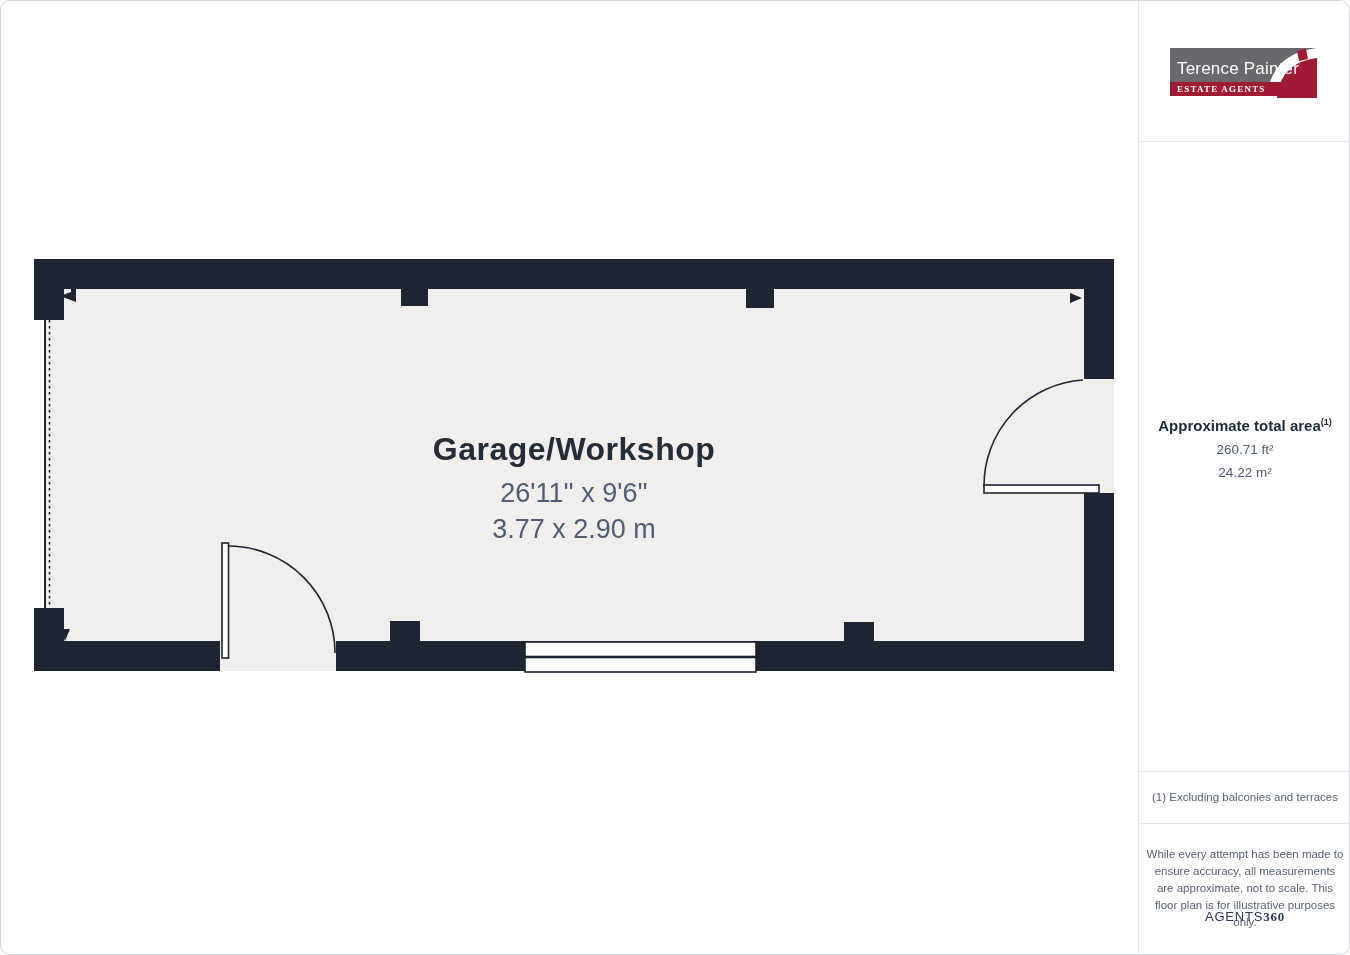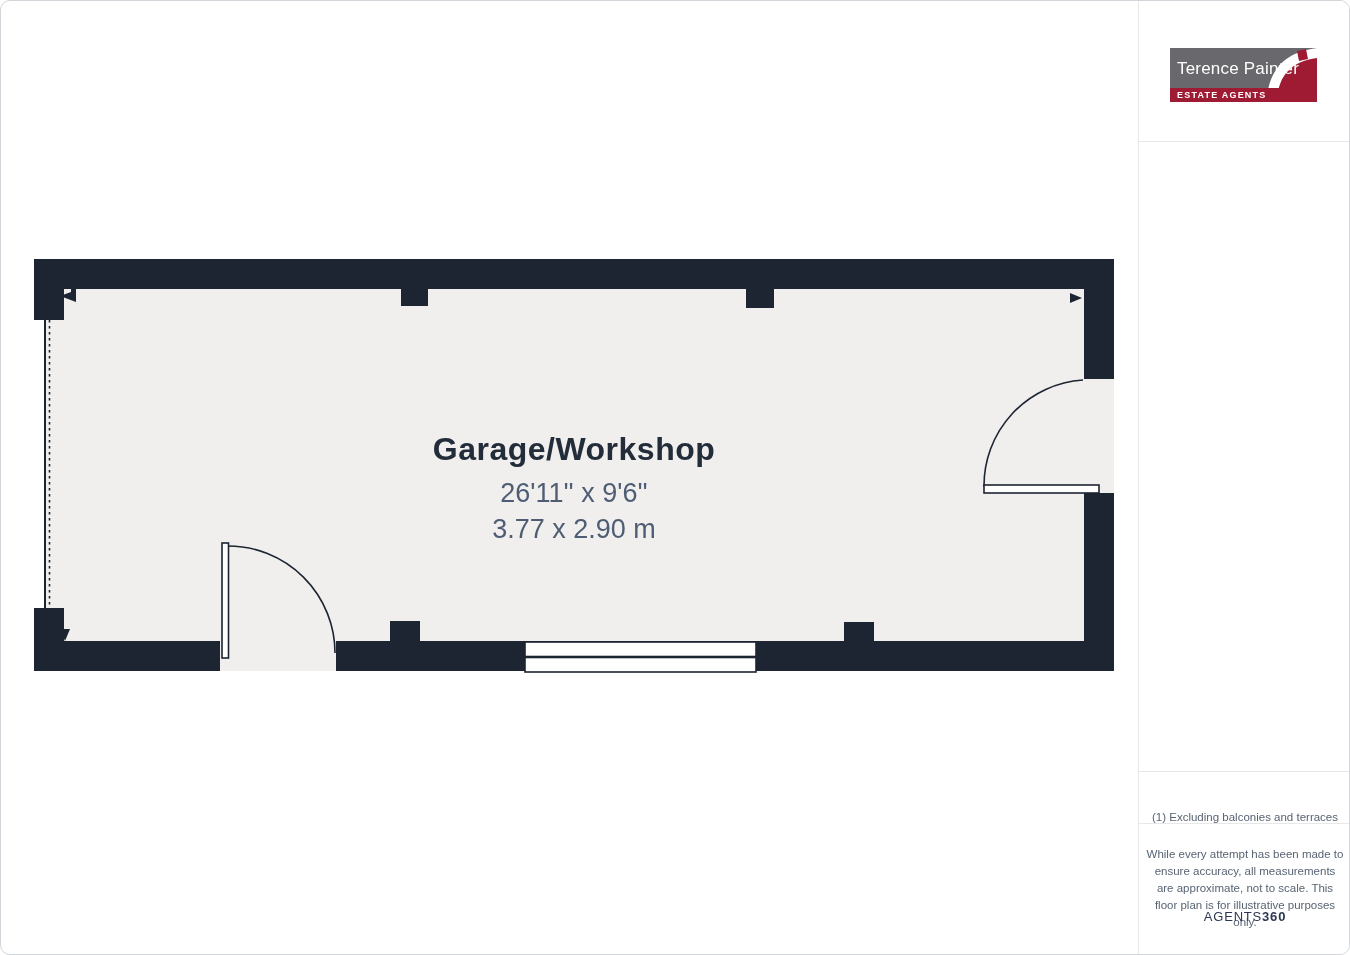--- a/index.html
+++ b/index.html
@@ -41,39 +41,39 @@
     font-size:14px;color:var(--building);}
 
   
   .sidebar{position:absolute;left:1137px;top:0;width:212px;height:100%;
     border-left:1px solid var(--divider);background:#fff;}
   .divider{position:absolute;left:0;width:100%;height:1px;background:var(--divider);}
   .div-top{top:140px;}
   .div-mid{top:770px;}
   .div-low{top:822px;}
 
-  .logo{position:absolute;left:31px;top:47px;width:147px;height:54px;background:var(--logo_gray);}
+  .logo{position:absolute;left:31px;top:47px;width:147px;height:48px;background:var(--logo_gray);}
   .logo-name{position:absolute;left:7px;top:11px;width:120px;
     color:#fff;font-size:17px;letter-spacing:.2px;white-space:nowrap;}
-  .logo-band{position:absolute;left:0;bottom:0;width:100%;height:14px;background:var(--logo_red);}
+  .logo-band{position:absolute;left:0;bottom:0;width:100%;height:14px;background:var(--logo_red);font-family:Liberation Serif, serif;}
   .logo-band span{position:absolute;left:7px;top:2px;color:#fff;font-size:9px;font-weight:700;letter-spacing:1.2px;}
   .logo-mark{position:absolute;right:0;top:0;width:56px;height:50px;}
 
   .area-block{position:absolute;left:0;top:416px;width:100%;text-align:center;color:var(--title);}
   .area-heading{font-size:15px;font-weight:700;color:#1c2a3a;}
   .area-heading sup{font-size:9px;font-weight:700;}
   .area-val{font-size:13.5px;color:var(--values);margin-top:8px;}
 
   .footnote{position:absolute;left:0;top:790px;width:100%;text-align:center;
-    font-size:11.5px;color:var(--sidebar_text);margin-top:20px;}
+    font-size:11.5px;color:var(--sidebar_text);}
   .disclaimer{position:absolute;left:6px;top:845px;width:200px;text-align:center;
     font-size:11.5px;line-height:17px;color:var(--sidebar_text);}
   .giraffe{position:absolute;left:0;top:908px;width:100%;text-align:center;
     font-size:13px;color:var(--giraffe);letter-spacing:.8px;}
-  .giraffe b{font-weight:700;}
+  .giraffe b{font-weight:700;font-family:Liberation Serif, serif;}
 </style>
 </head>
 <body>
 
 <div class="canvas">
 
   <svg class="plan-svg" viewBox="0 0 1350 955" xmlns="http://www.w3.org/2000/svg">
 
     <rect x="33" y="258" width="1080" height="412" fill="var(--wall)"></rect>
 
@@ -123,20 +123,25 @@
         <path d="M 38,13 L 36,3 L 45,1 L 47,11 Z" fill="var(--logo_red)"></path>
       </svg>
       <div class="logo-name">Terence Painter</div>
       <div class="logo-band">
         <span>ESTATE AGENTS</span>
       </div>
     </div>
 
     <div class="divider div-top"></div>
 
+    <div class="area-block">
+      <div class="area-heading"><span>Approximate total area</span><sup>(1)</sup></div>
+      <div class="area-val">260.71 ft²</div>
+      <div class="area-val">24.22 m²</div>
+    </div>
 
     <div class="divider div-mid"></div>
 
     <div class="footnote">(1) Excluding balconies and terraces</div>
 
     <div class="divider div-low"></div>
 
     <div class="disclaimer">While every attempt has been made to ensure accuracy, all measurements are approximate, not to scale. This floor plan is for illustrative purposes only.</div>
 
     <div class="giraffe"><span>AGENTS</span><b>360</b></div>

